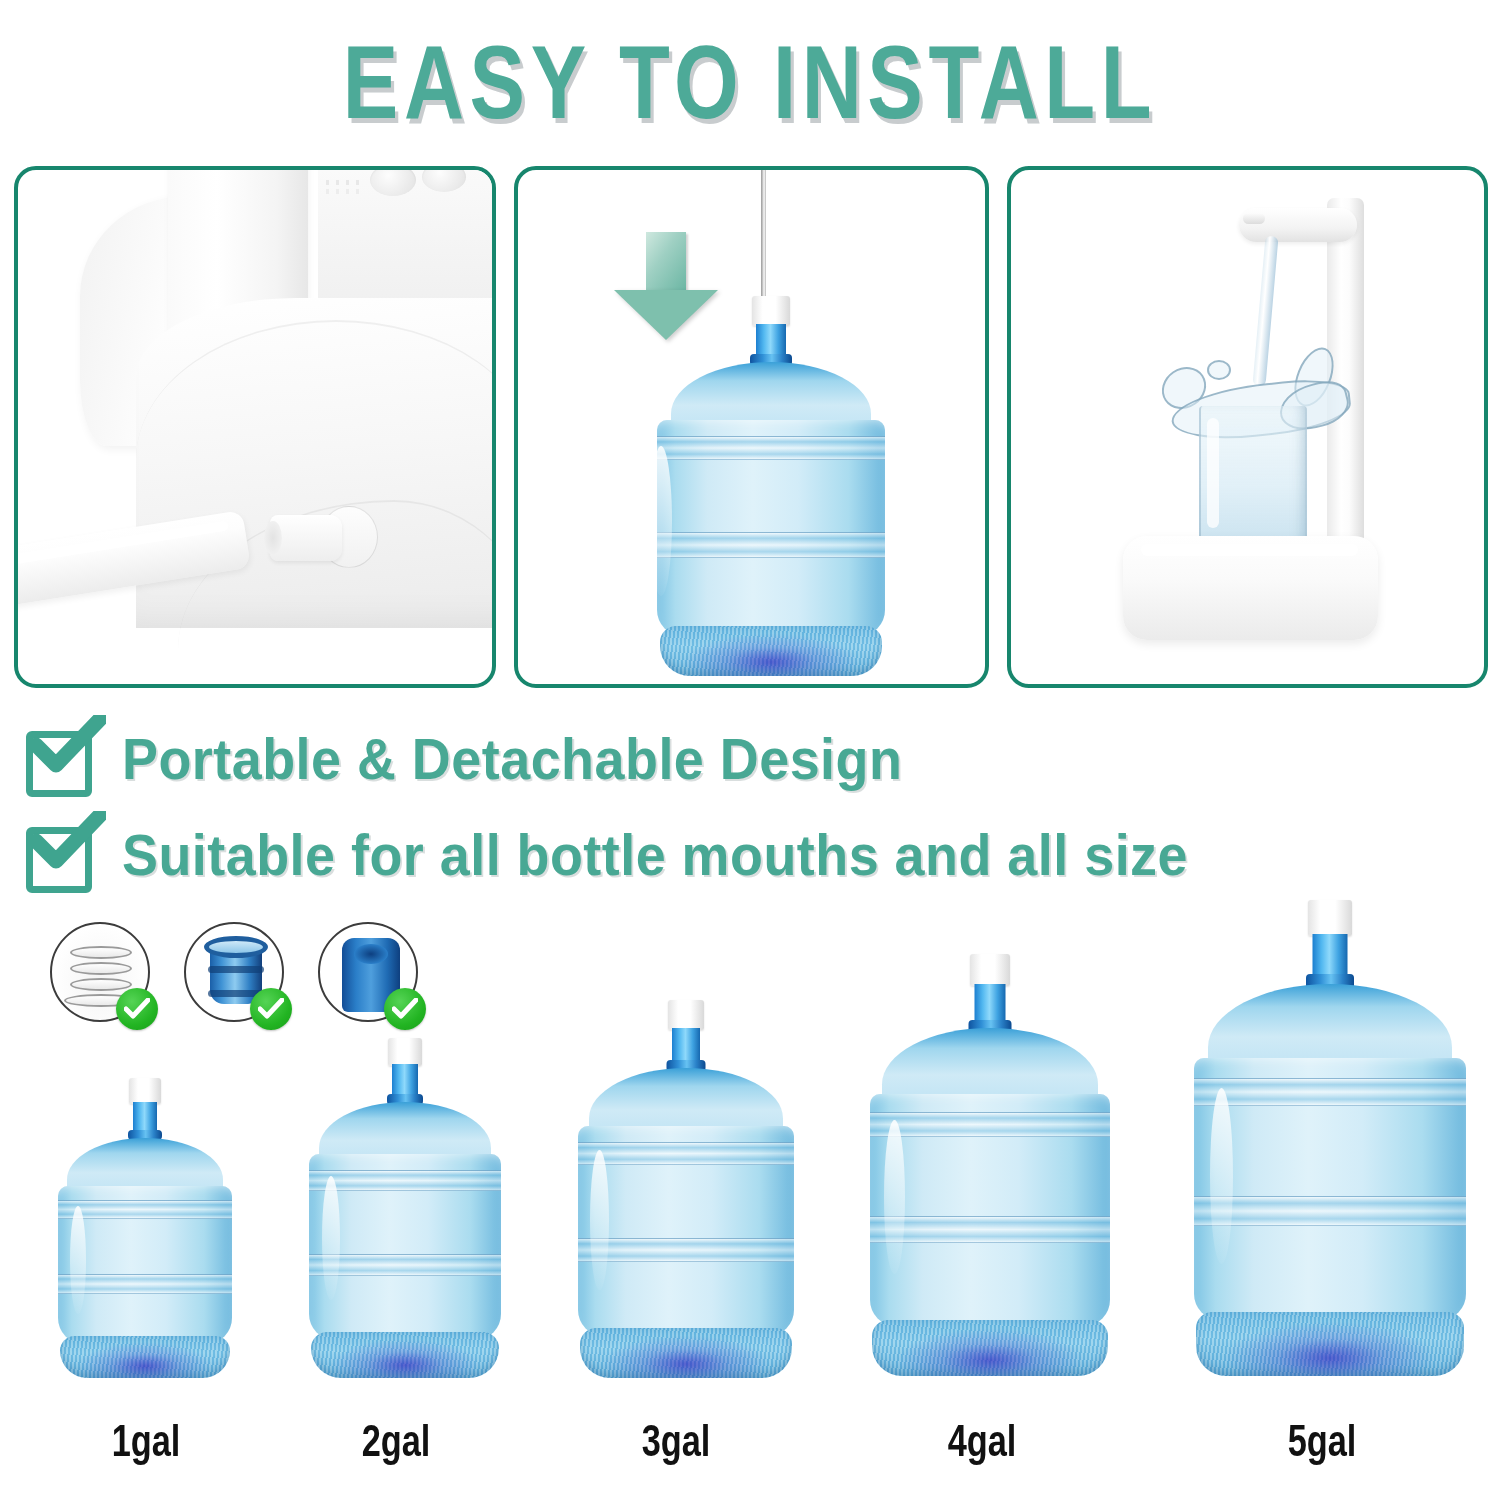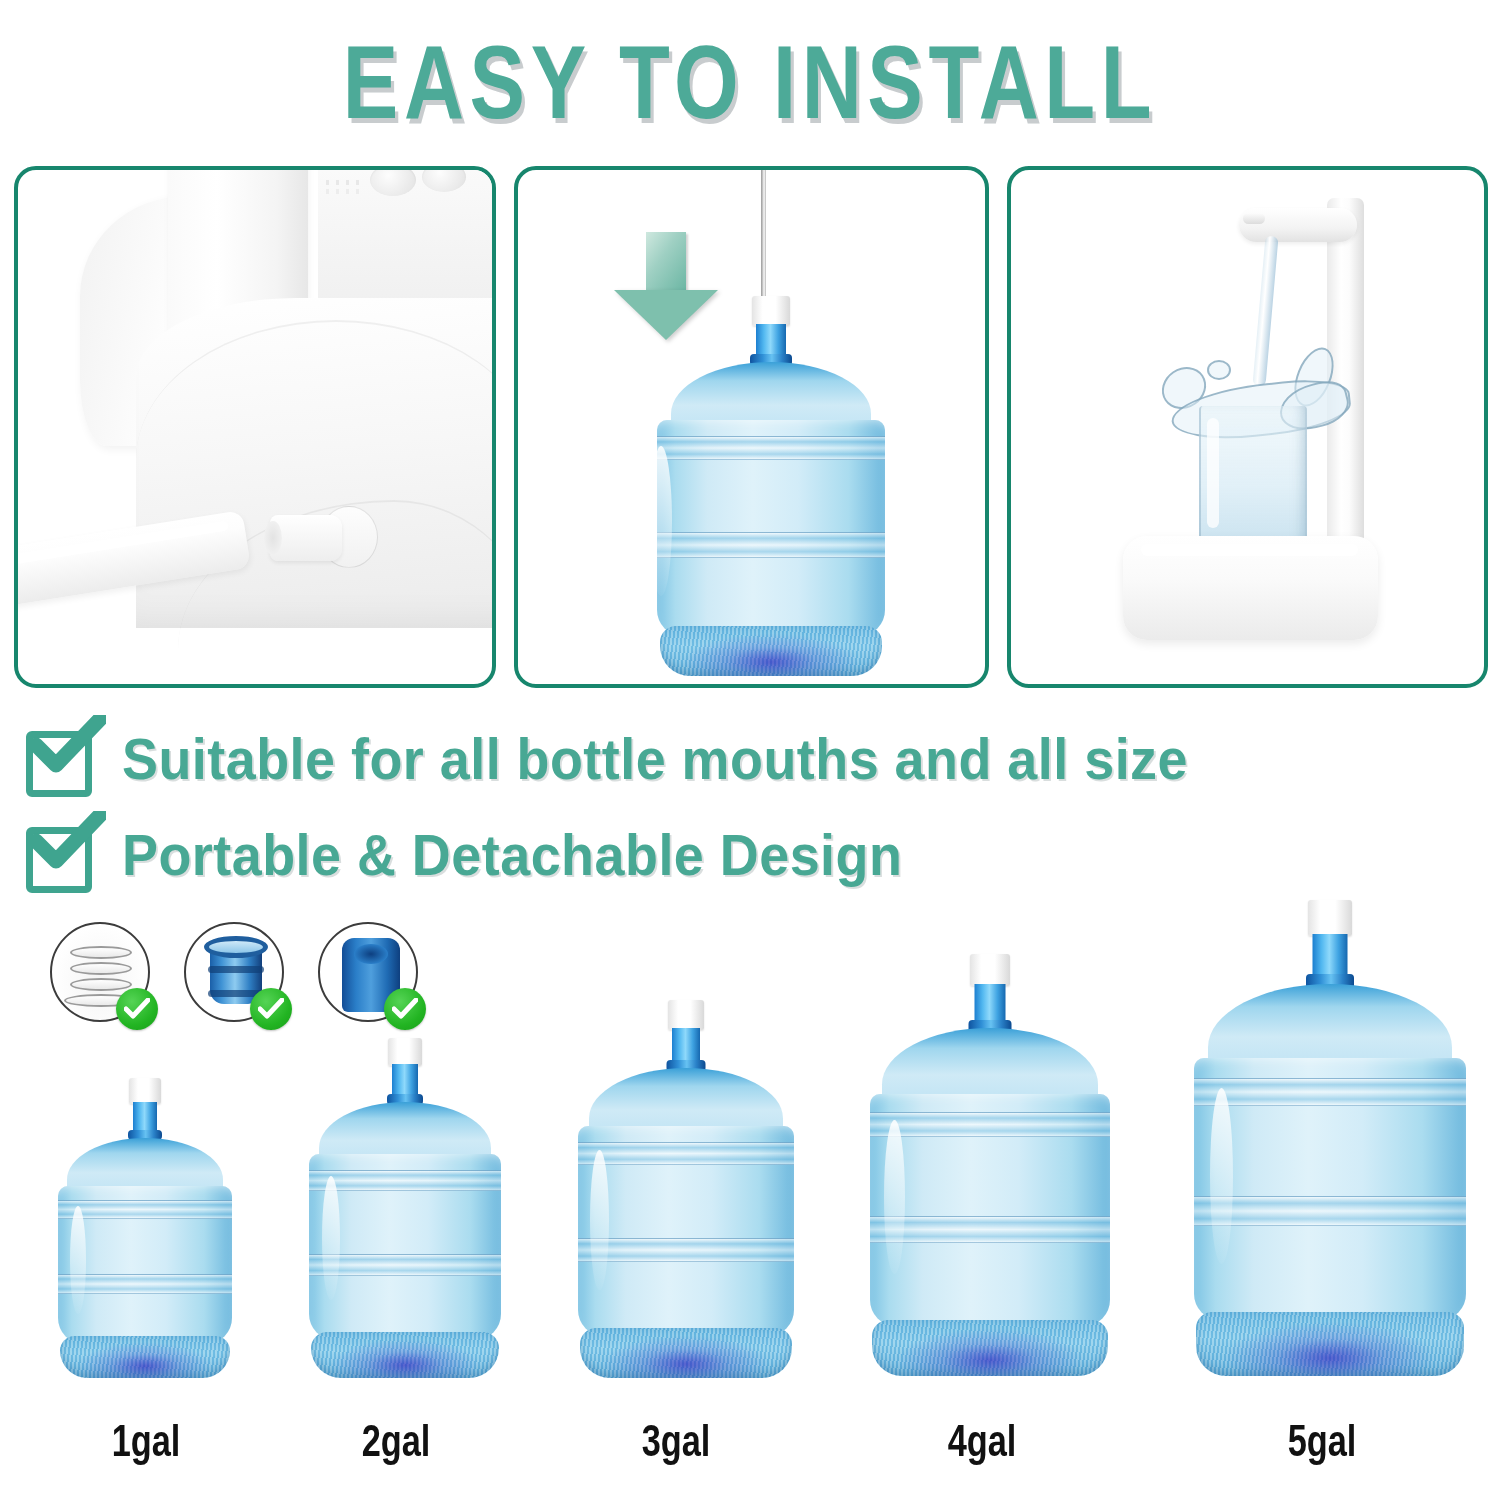--- a/index.html
+++ b/index.html
@@ -402,31 +402,31 @@
 
   <div class="bullets">
 
     <div class="bullet">
       <div class="cbox">
         <div class="sq"></div>
         <svg class="tick" viewBox="0 0 74 58" xmlns="http://www.w3.org/2000/svg">
           <path d="M4 30 L24 50 L70 2" fill="none" stroke="#3FA48F" stroke-width="15" stroke-linecap="round" stroke-linejoin="round"></path>
         </svg>
       </div>
-      <div class="bullet-text">Suitable for all bottle mouths and all size</div>
+      <div class="bullet-text">Portable &amp; Detachable Design</div>
     </div>
 
     <div class="bullet">
       <div class="cbox">
         <div class="sq"></div>
         <svg class="tick" viewBox="0 0 74 58" xmlns="http://www.w3.org/2000/svg">
           <path d="M4 30 L24 50 L70 2" fill="none" stroke="#3FA48F" stroke-width="15" stroke-linecap="round" stroke-linejoin="round"></path>
         </svg>
       </div>
-      <div class="bullet-text">Portable &amp; Detachable Design</div>
+      <div class="bullet-text">Suitable for all bottle mouths and all size</div>
     </div>
   </div>
 
   <div class="mouths">
 
     <div class="mouth m1" style="left:0px;">
       <div class="ring">
         <div class="thread" style="top:22px;"></div>
         <div class="thread" style="top:38px;"></div>
         <div class="thread" style="top:54px;"></div>

